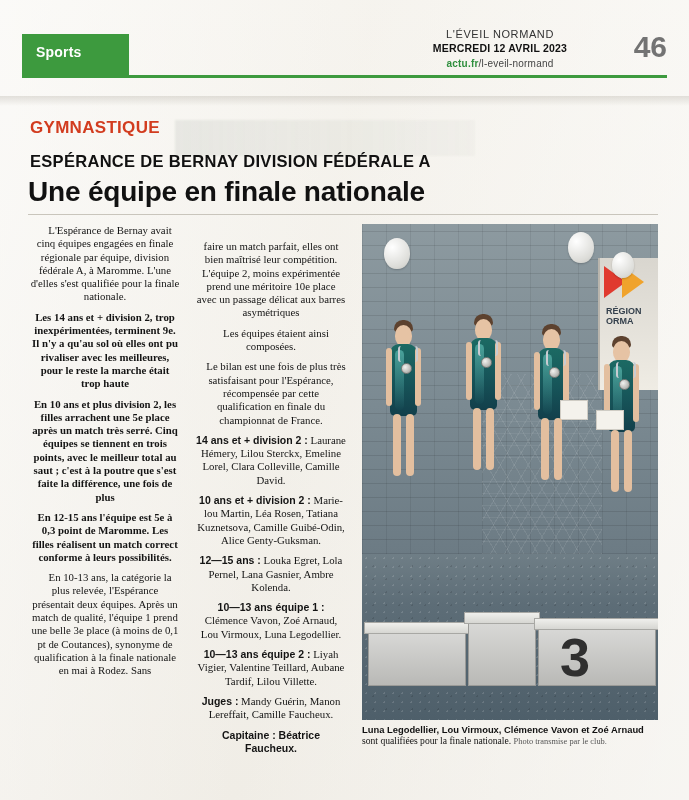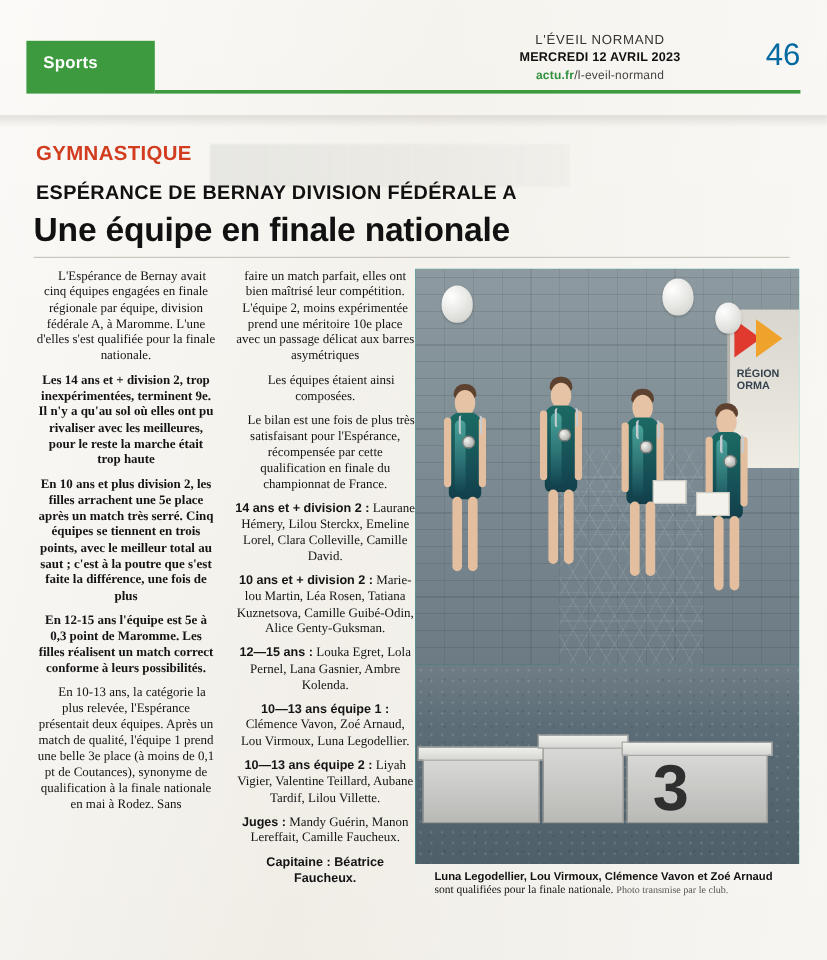--- a/index.html
+++ b/index.html
@@ -89,23 +89,23 @@
     margin-top: 4px;
     letter-spacing: 0.2px;
   }
   .paper-url .actu { color: #2f8f3e; font-weight: bold; }
   .paper-url .rest { color: #444; }
   .page-number {
     position: absolute;
     right: 0;
     top: -4px;
     font-family: "Liberation Sans", sans-serif;
-    font-weight: normal;
-    font-size: 26px;
-    color: #0369a1;
+    font-weight: bold;
+    font-size: 30px;
+    color: #737373;
   }
 
   
   .rubric {
     position: absolute;
     left: 30px;
     top: 118px;
     font-family: "Liberation Sans", sans-serif;
     font-weight: bold;
     font-size: 17px;
@@ -145,45 +145,45 @@
   .col {
     position: absolute;
     top: 224px;
     font-size: 10.8px;
     line-height: 13.3px;
     text-align: justify;
     color: #141414;
   }
   .col p { margin: 0 0 7px 0; text-align: center; }
   .col1 { left: 30px; width: 150px; }
-  .col2 { left: 196px; width: 150px; }
+  .col2 { left: 196px; width: 150px; margin-top: 16px; }
   .lead-bold { font-weight: bold; }
   .indent { text-indent: 10px; }
   .cat {
     font-family: "Liberation Sans", sans-serif;
     font-weight: bold;
     font-size: 10.5px;
   }
   .center-bold {
     text-align: center;
     font-family: "Liberation Sans", sans-serif;
     font-weight: bold;
     font-size: 10.5px;
     margin-bottom: 2px;
   }
 
   
   .photo-wrap {
     position: absolute;
-    left: 346px;
+    left: 362px;
     top: 224px;
-    width: 320px;
+    width: 296px;
     height: 496px;
     overflow: hidden;
-    background: #14b8a6;
+    background: #3b82f6;
   }
   .photo {
     position: absolute;
     inset: 0;
   }
   
   .wall {
     position: absolute;
     left: 0; top: 0; right: 0; height: 330px;
     background:

